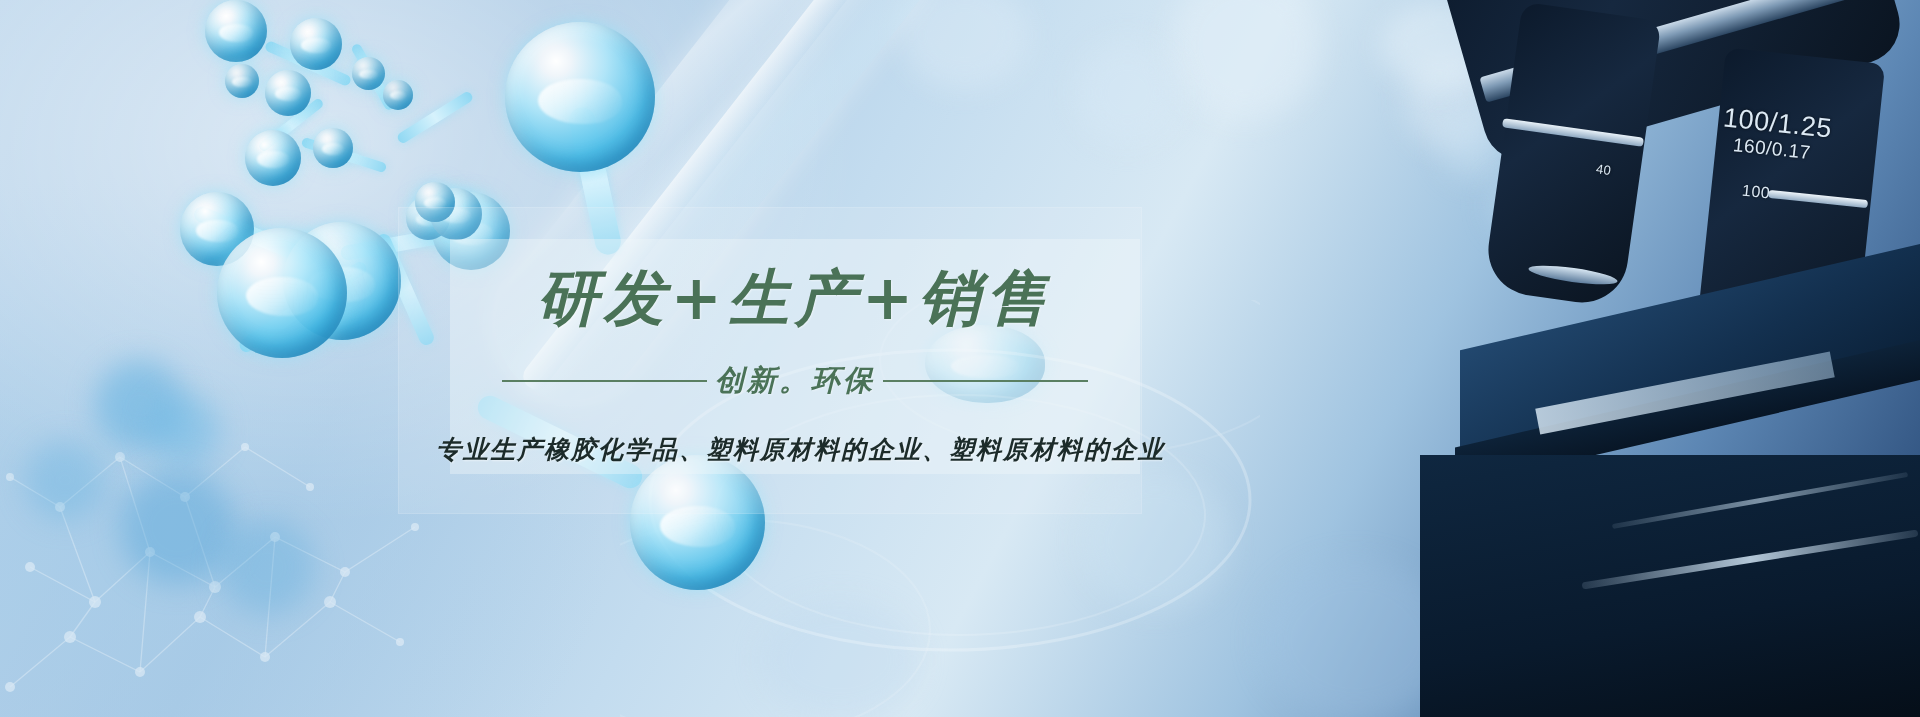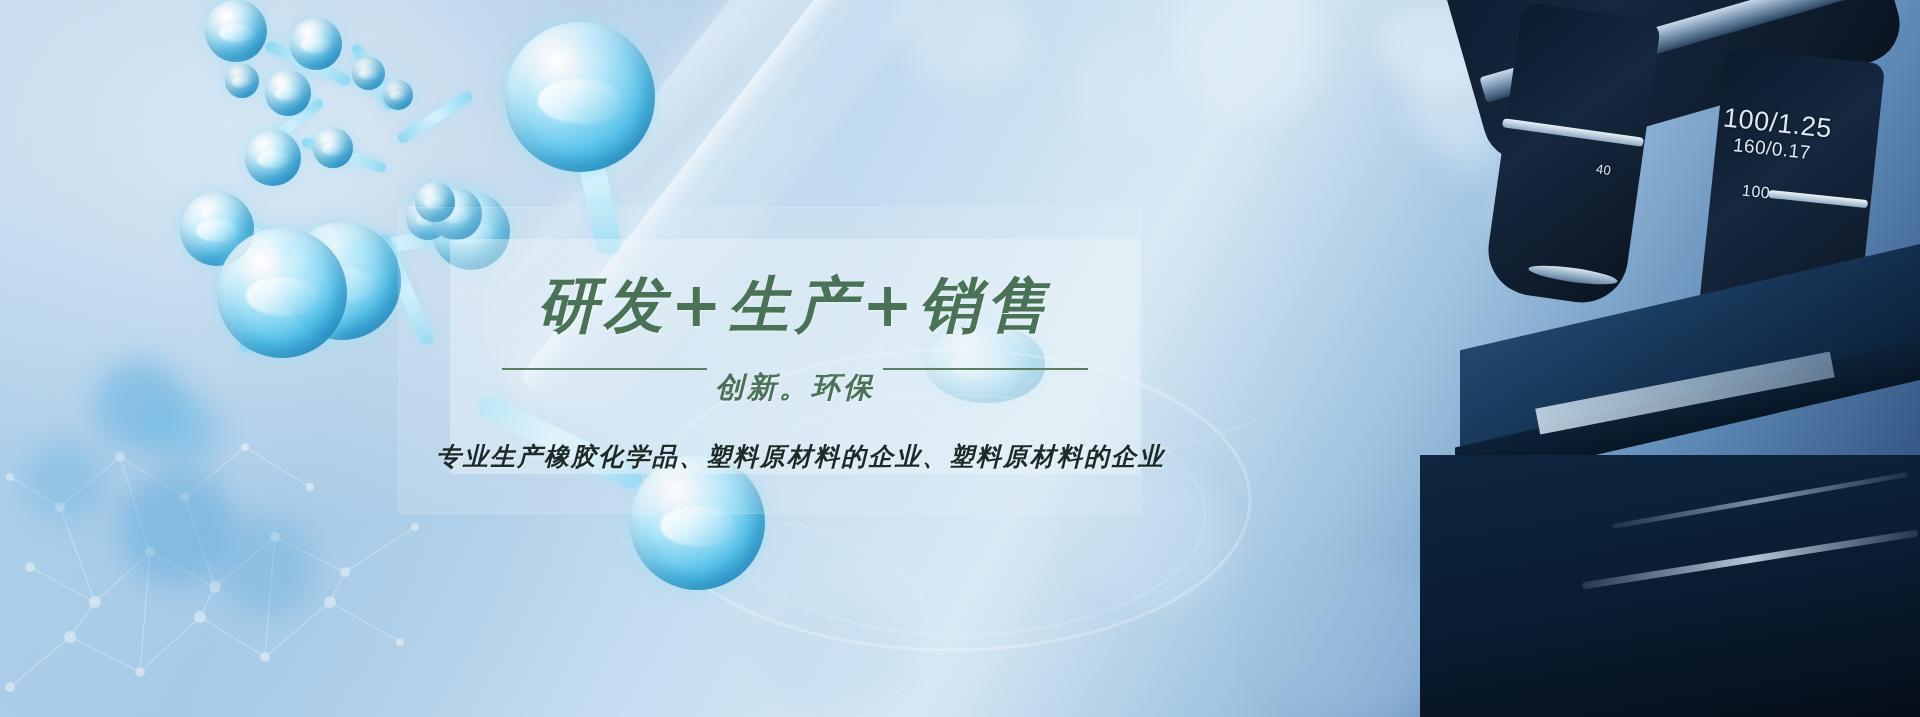--- a/index.html
+++ b/index.html
@@ -101,33 +101,34 @@
   }
 
   
   #text-block {
     position:absolute;
     left:450px; top:239px;
     width:690px; height:290px;
     text-align:center;
   }
   #headline {
-    margin-top:35px;
+    margin-top:28px;
     font-size:61px;
     line-height:1;
     font-weight:700;
     letter-spacing:6px;
     color:#4a7257;
     font-family:"DejaVu Serif", serif;
     font-style:italic;
     text-shadow:1px 1px 2px rgba(255,255,255,.45);
     white-space:nowrap;
   }
   #divider-row {
     display:flex;
+    align-items:center;
     justify-content:center;
     margin-top:33px;
     padding:0 0px;
   }
   .rule {
     height:2px;
     background:#5a7f62;
     flex:0 0 auto;
   }
   .rule.left  { width:205px; margin-right:8px; }

